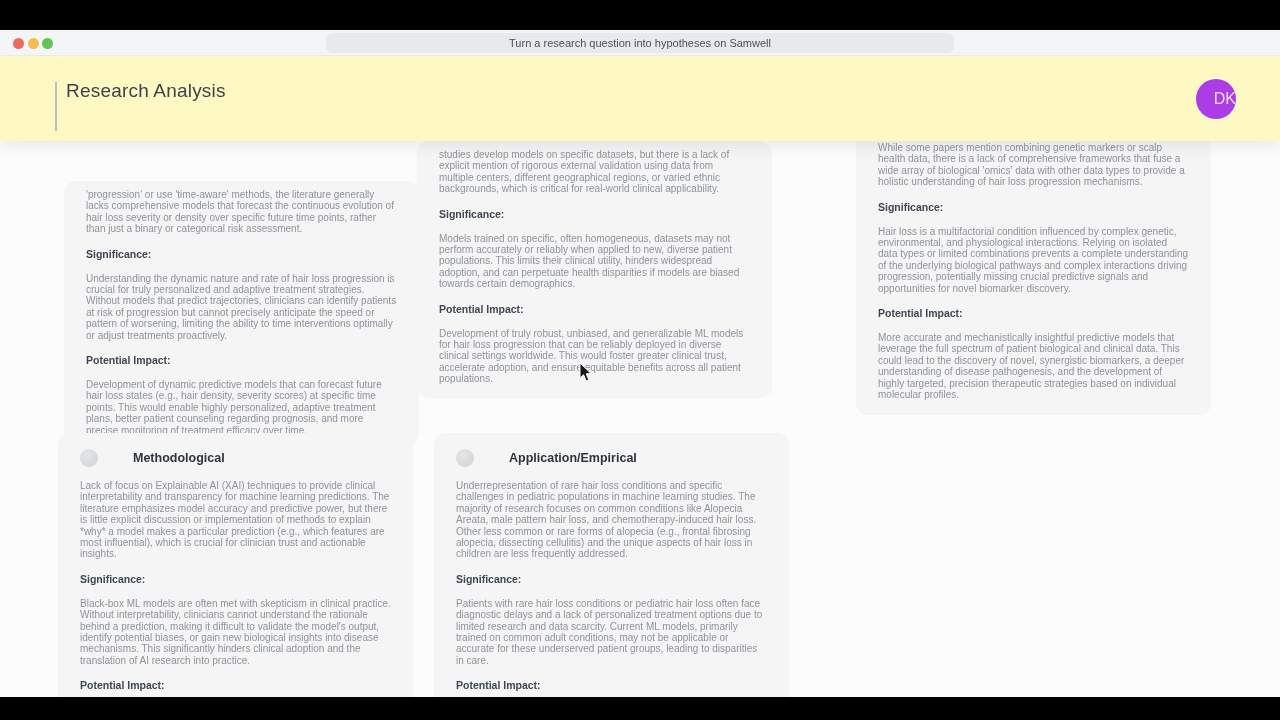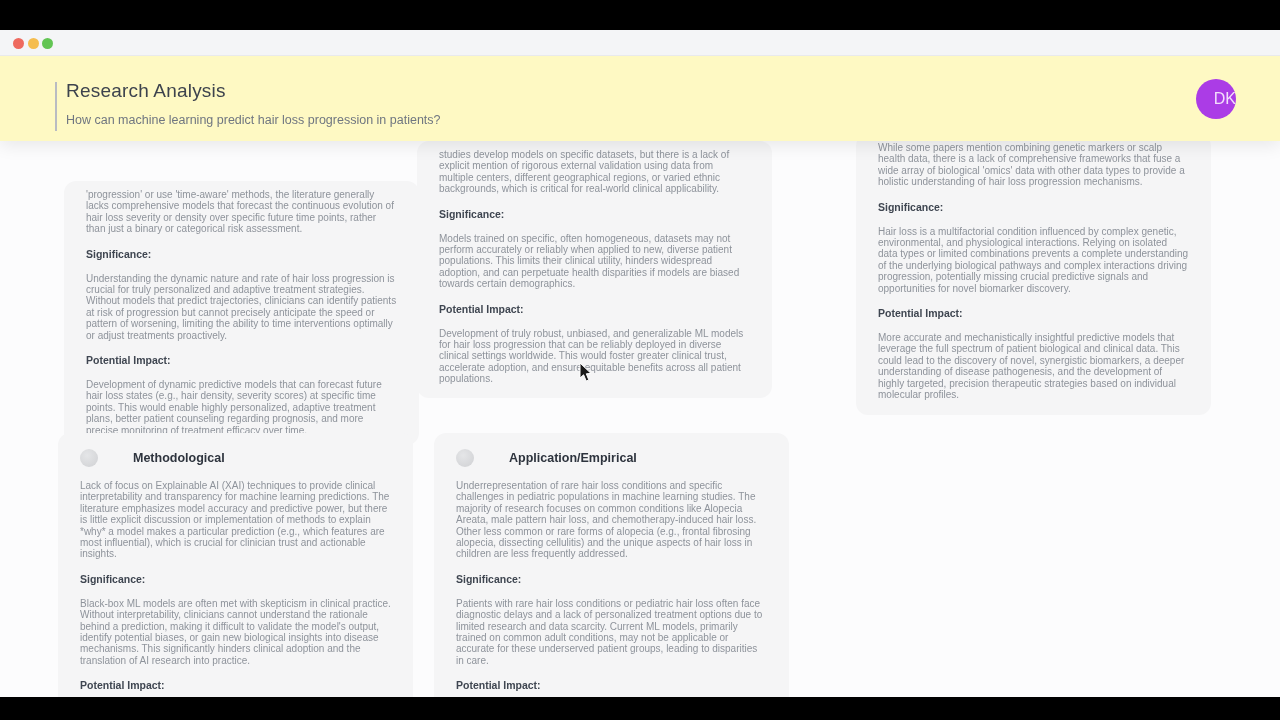--- a/index.html
+++ b/index.html
@@ -53,26 +53,28 @@
 </head>
 <body>
 
 <div class="stage">
   <div class="window">
 
     <div class="titlebar">
       <span class="traffic red" style="background: rgb(238, 106, 95);"></span>
       <span class="traffic yellow" style="background: rgb(245, 189, 79);"></span>
       <span class="traffic green" style="background: rgb(98, 197, 84);"></span>
+      <div class="tabpill">
+        <span>Turn a research question into hypotheses on Samwell</span>
+      </div>
     </div>
 
     <div class="header">
       <div class="accent-bar"></div>
       <div class="page-title">Research Analysis</div>
-      <div class="page-subtitle">How can machine learning predict hair loss progression in patients?</div>
       <div class="avatar" style="background: rgb(171, 60, 230);">
         <span>DK</span>
       </div>
     </div>
 
     <div class="content">
 
       <div class="card" id="card-1">
         <p>'progression' or use 'time-aware' methods, the literature generally lacks comprehensive models that forecast the continuous evolution of hair loss severity or density over specific future time points, rather than just a binary or categorical risk assessment.</p>
         <h4>Significance:</h4>

